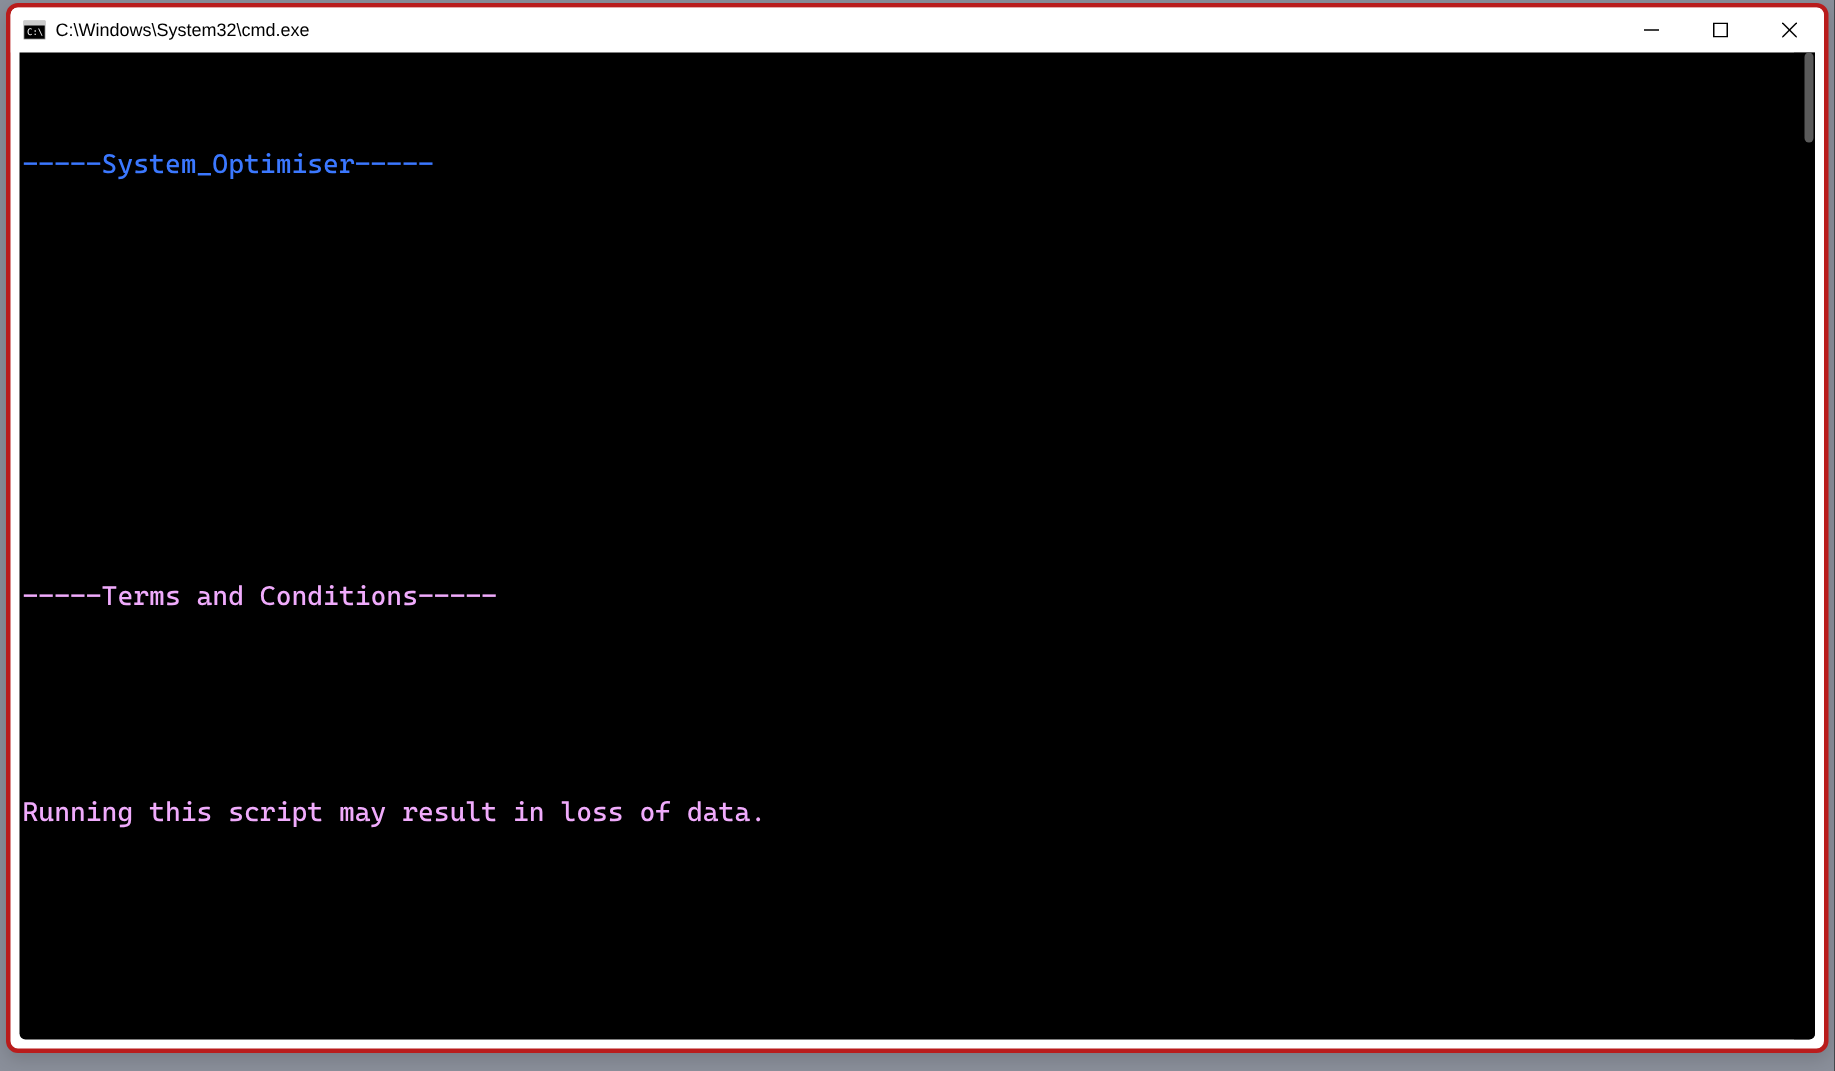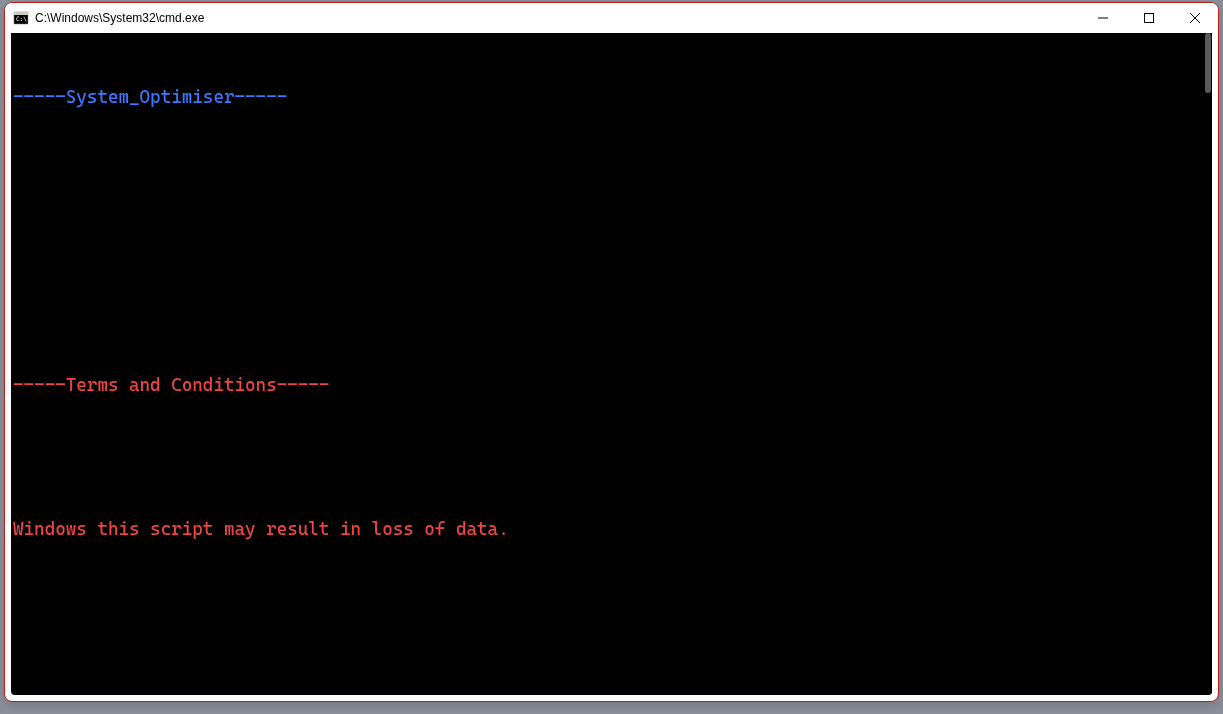--- a/index.html
+++ b/index.html
@@ -14,21 +14,21 @@
       overflow: hidden;
       font-family: "Segoe UI", Arial, sans-serif;
     }
     .window {
       position: absolute;
       left: 4px;
       top: 2px;
       width: 1215px;
       height: 700px;
       background: #ffffff;
-      border: 1px solid #b91c1c;
+      border: 3px solid #b91c1c;
       border-radius: 8px;
       overflow: hidden;
       box-shadow: 0 4px 12px rgba(0,0,0,0.15);
     }
     .titlebar {
       height: 30px;
       background: #ffffff;
       display: flex;
       align-items: center;
       padding-left: 8px;
@@ -69,21 +69,21 @@
       stroke-width: 1;
       fill: none;
     }
     .terminal {
       position: absolute;
       left: 6px;
       top: 30px;
       right: 6px;
       bottom: 6px;
       background: #000000;
-      padding: 4px 0 0 0;
+      padding: 15px 0 0 0;
       overflow: hidden;
       border-radius: 0 0 4px 4px;
     }
     .terminal-scroll {
       position: absolute;
       right: 0;
       top: 0;
       width: 14px;
       height: 100%;
       background: #000000;
@@ -105,21 +105,21 @@
       padding-left: 2px;
       white-space: pre-wrap;
     }
     .line {
       min-height: 24px;
     }
     .blue {
       color: #3b78ff;
     }
     .white {
-      color: #ef4444;
+      color: #f0abfc;
     }
   </style>
 </head>
 <body>
 
 <div class="window">
   <div class="titlebar">
     <div class="titlebar-icon">
       <svg width="16" height="16" viewBox="0 0 16 16">
         <rect x="1" y="2" width="14" height="12" fill="#000000" stroke="#888" stroke-width="0.5"></rect>
@@ -149,21 +149,21 @@
   </div>
 
   <div class="terminal">
     <div class="terminal-content">
       <div class="line blue">-----System_Optimiser-----</div>
       <div class="line">&nbsp;</div>
       <div class="line">&nbsp;</div>
       <div class="line">&nbsp;</div>
       <div class="line white">-----Terms and Conditions-----</div>
       <div class="line">&nbsp;</div>
-      <div class="line white">Windows this script may result in loss of data.</div>
+      <div class="line white">Running this script may result in loss of data.</div>
       
       
       
       
       
       
       
       
       
       

